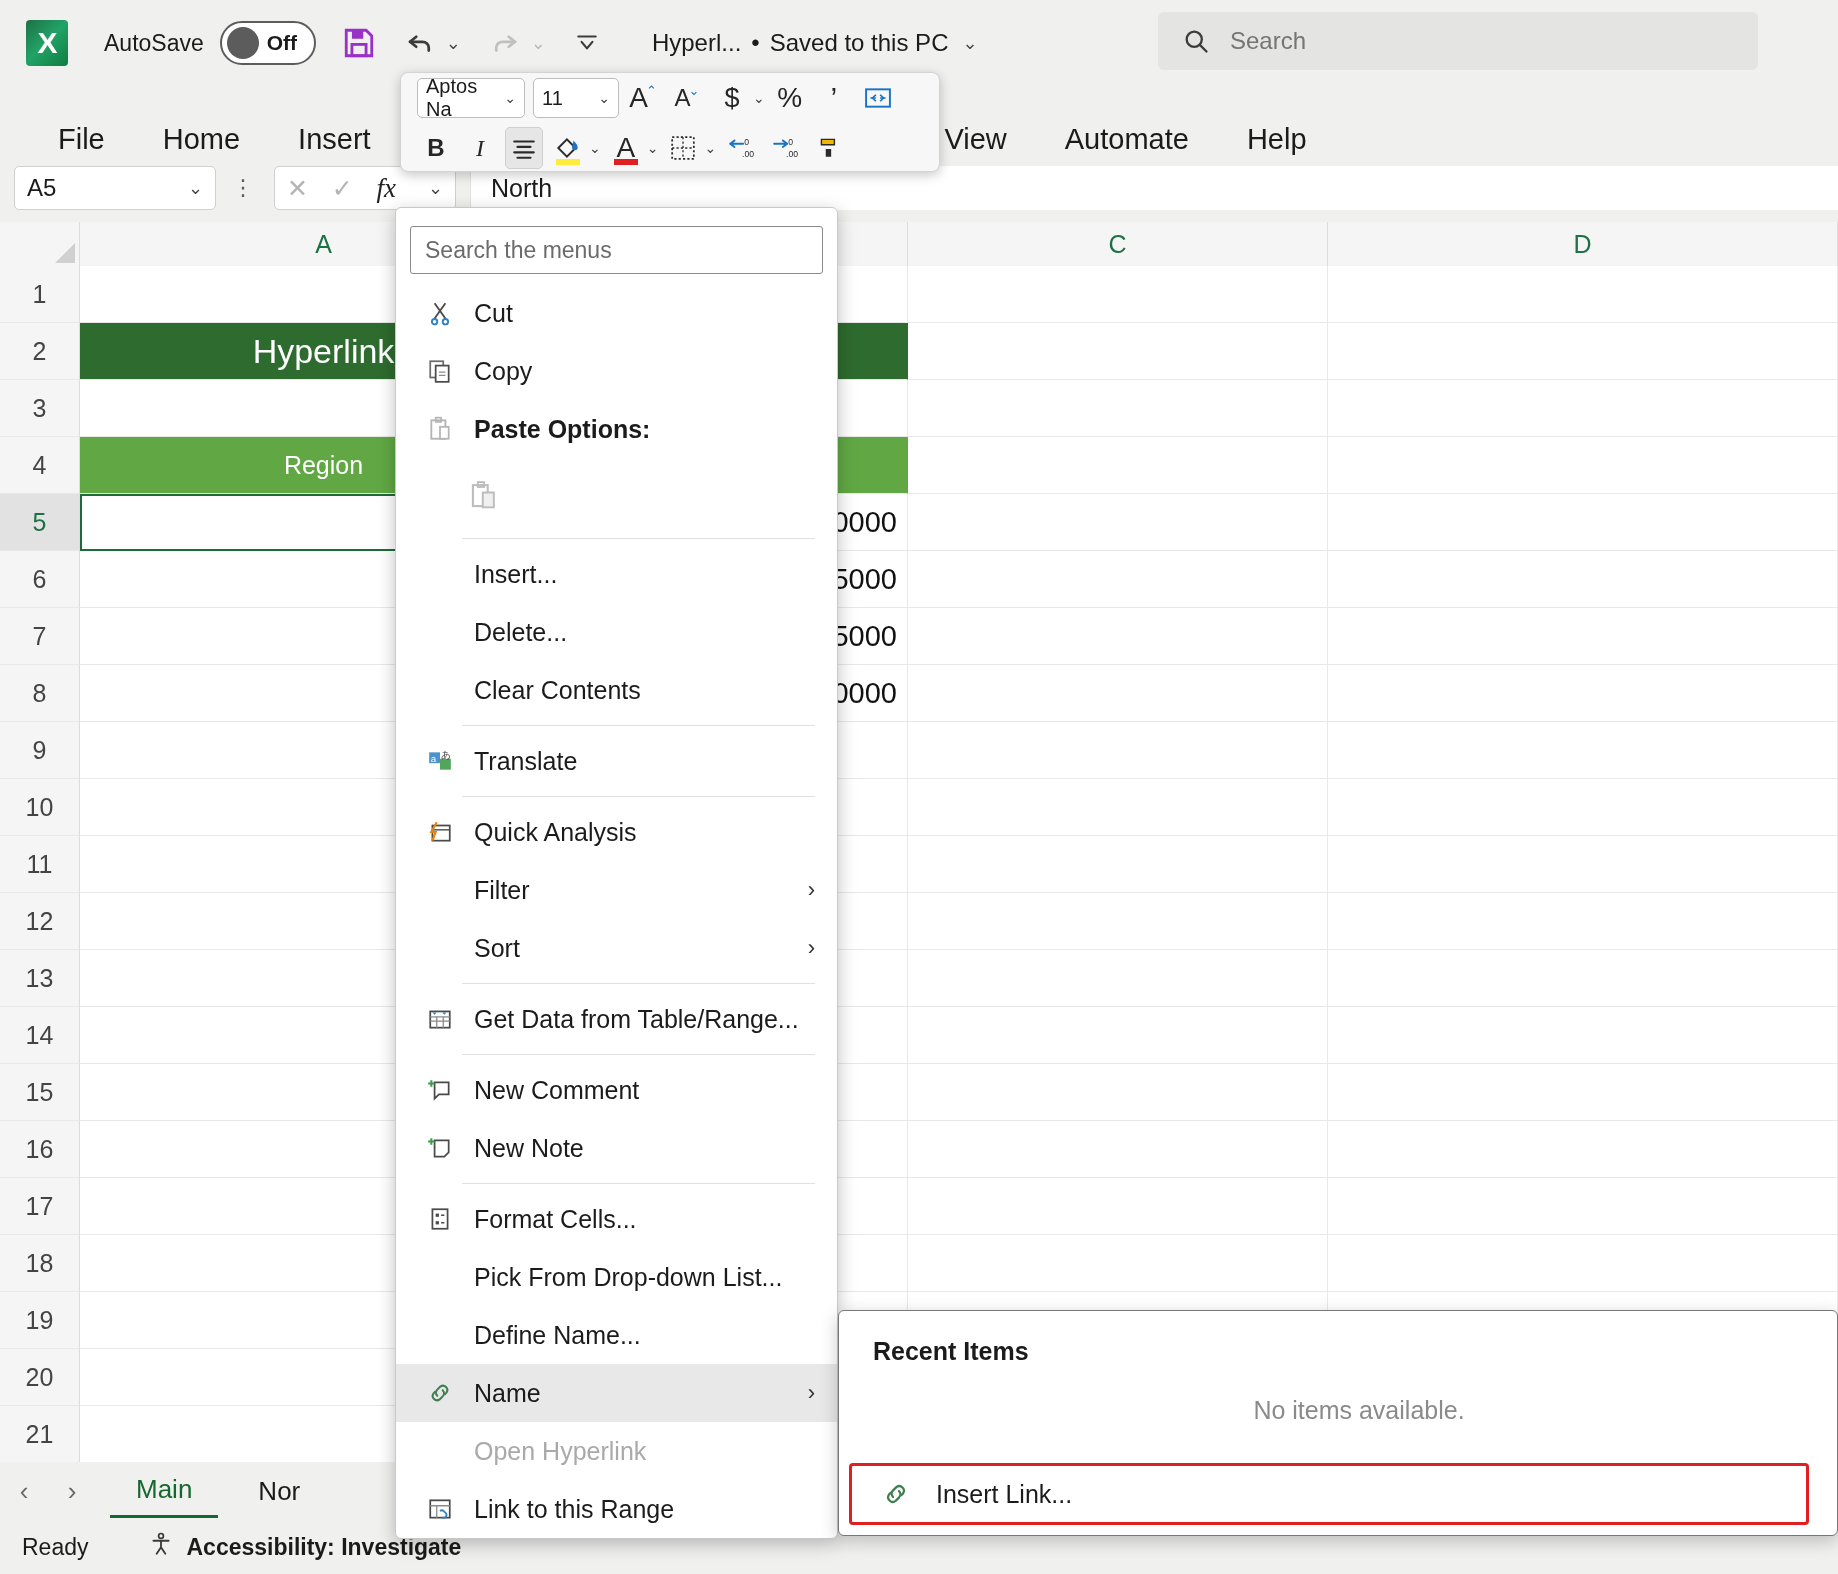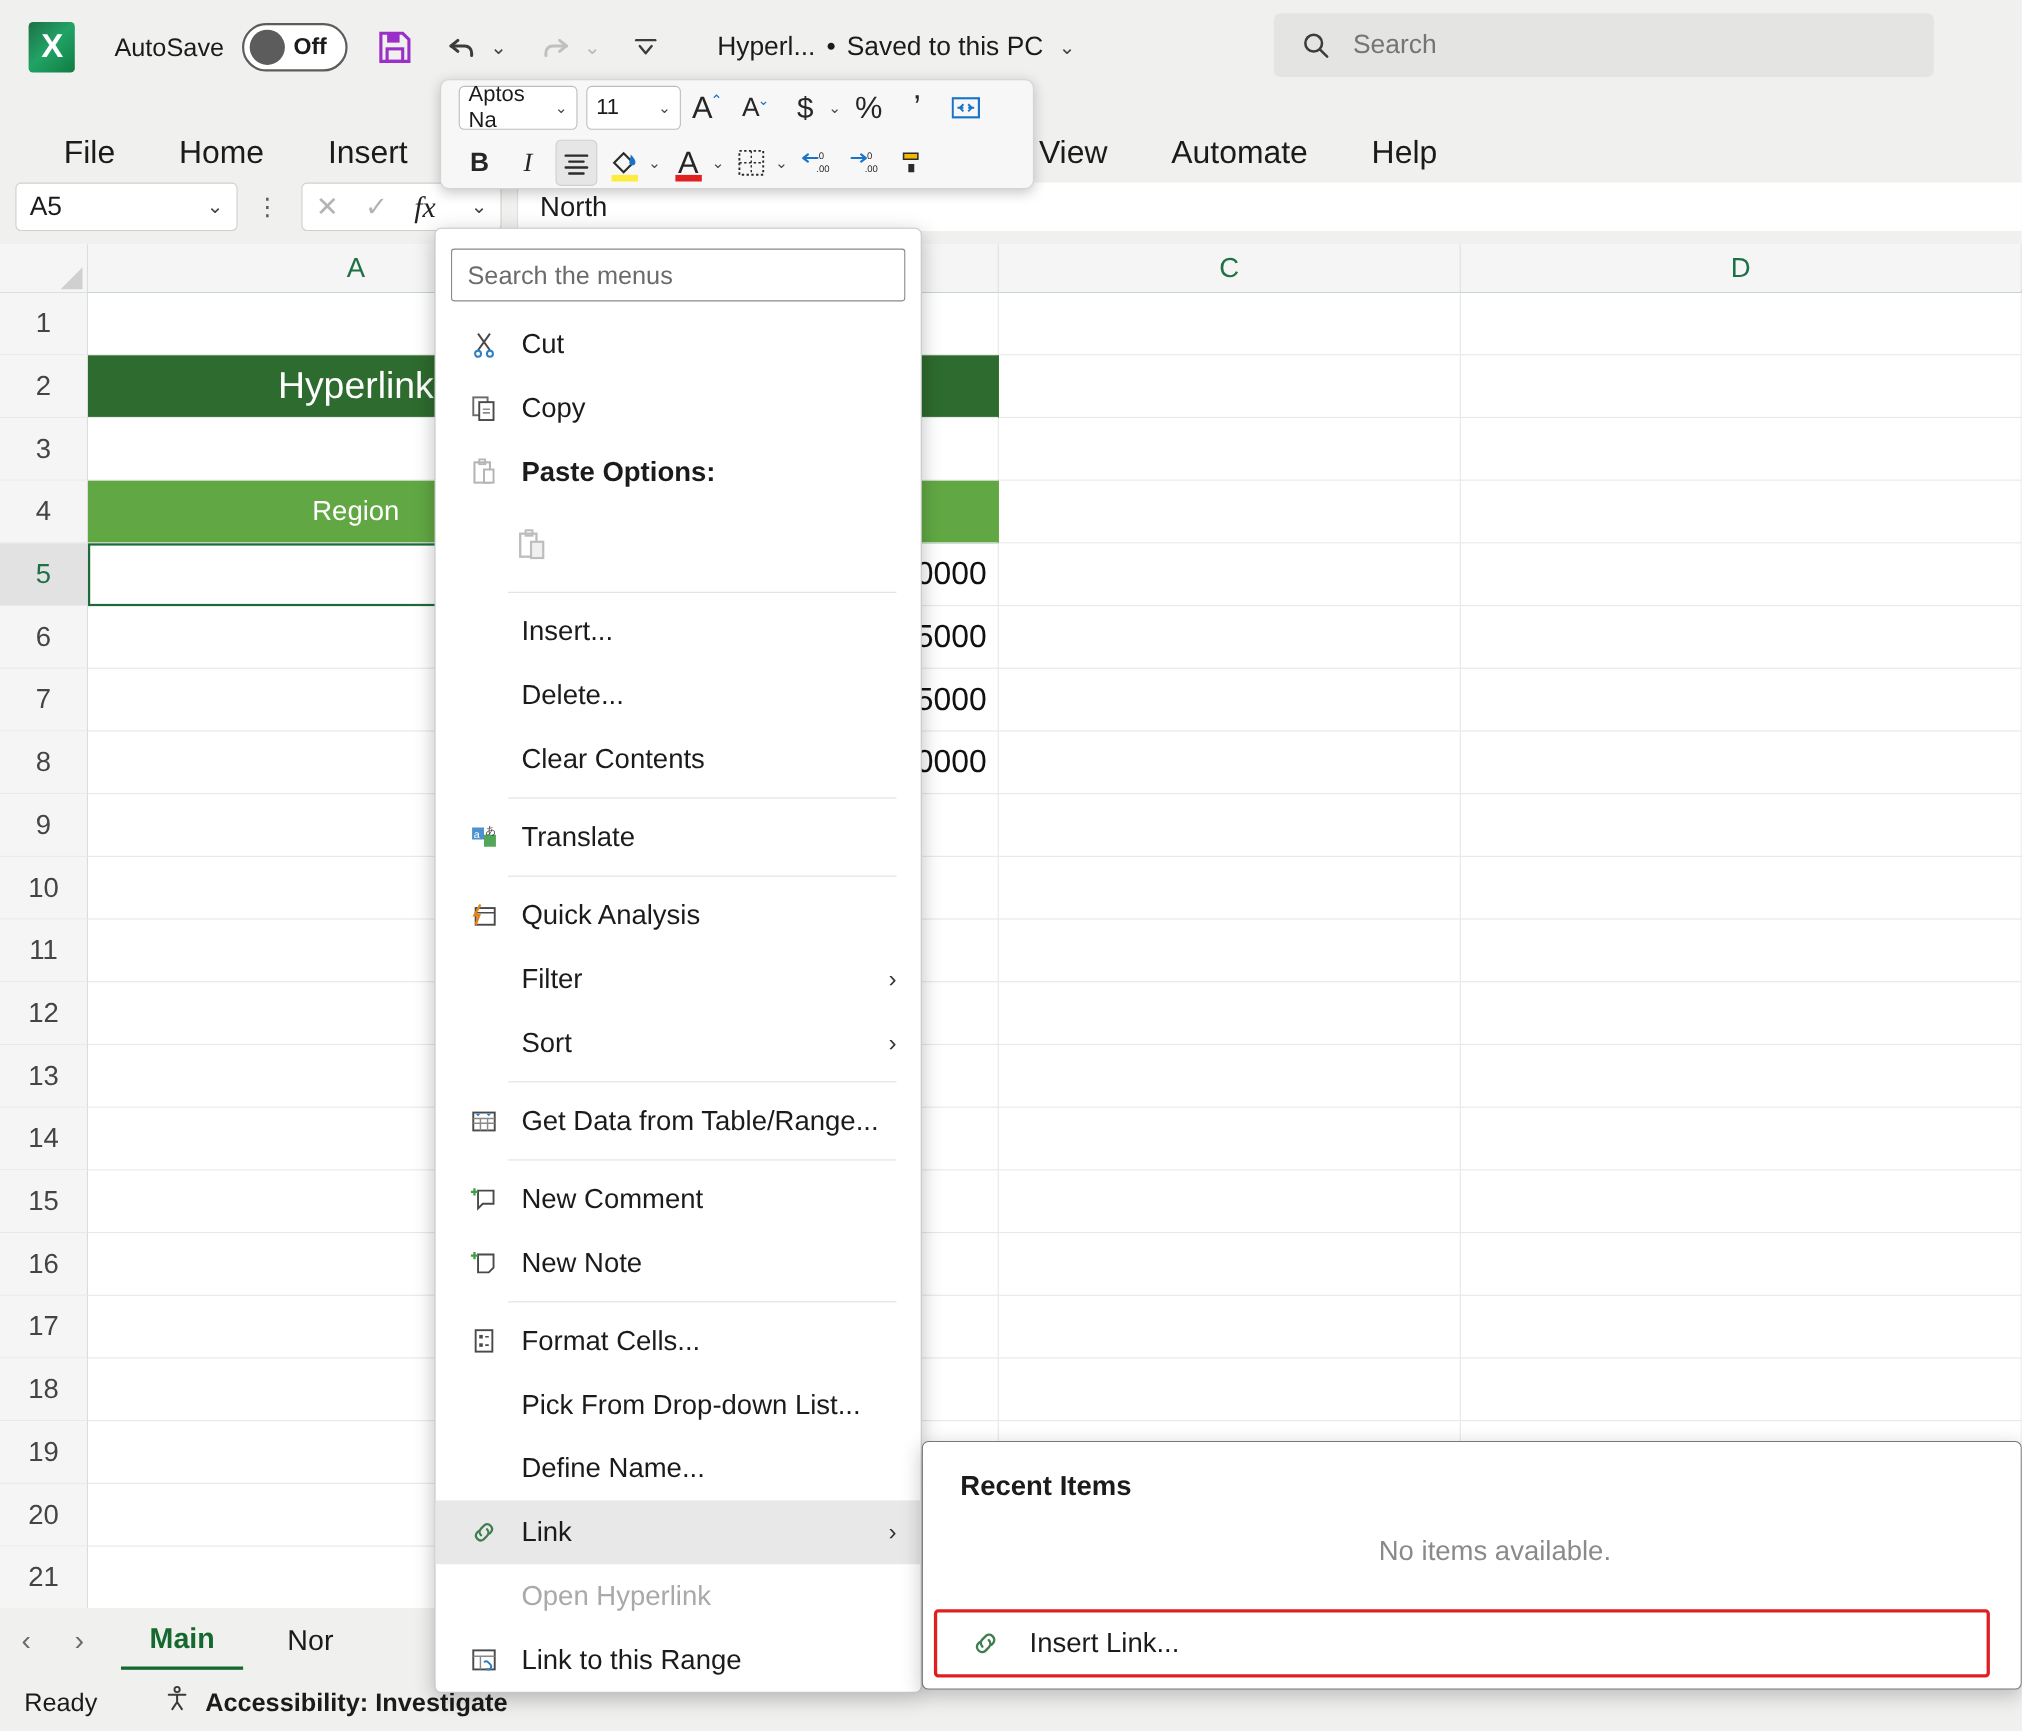--- a/index.html
+++ b/index.html
@@ -249,21 +249,21 @@
 
   
   .sheetbar {
     position: absolute; left: 0; top: 1462px; width: 1838px; height: 58px;
     background: #f0f0ef; display: flex; align-items: center;
   }
   .nav-arrow { width: 48px; text-align: center; font-size: 26px; color: #6a6a6a; }
   .sheet-tab {
     font-size: 26px; color: #1b1b1b; padding: 10px 26px; margin-left: 14px;
   }
-  .sheet-tab.active { font-weight: bold; color: #15692f; border-bottom: 3px solid #15692f; }
+  .sheet-tab.active { font-weight: normal; color: #15692f; border-bottom: 3px solid #15692f; }
   .statusbar {
     position: absolute; left: 0; top: 1520px; width: 1838px; height: 54px;
     background: #f0f0ef; display: flex; align-items: center;
     font-size: 23px; color: #1b1b1b;
   }
   .statusbar .ready { margin-left: 22px; }
   .statusbar .acc { margin-left: 60px; display: flex; align-items: center; font-weight: bold;}
   .acc-ico { margin-right: 12px; }
 </style>
 </head>
@@ -776,21 +776,21 @@
       <span class="ctx-lbl">Define Name...</span>
     </div>
 
     <div class="ctx-item hl">
       <span class="ctx-ico">
         <svg width="26" height="26" viewBox="0 0 24 24">
           <path d="M9.5 14.5 a4 4 0 0 1 0 -5.6 l2.8 -2.8 a4 4 0 0 1 5.6 5.6 l-1.4 1.4" fill="none" stroke="#3f7f4f" stroke-width="1.9" stroke-linecap="round"></path>
           <path d="M14.5 9.5 a4 4 0 0 1 0 5.6 l-2.8 2.8 a4 4 0 0 1 -5.6 -5.6 l1.4 -1.4" fill="none" stroke="#3f7f4f" stroke-width="1.9" stroke-linecap="round"></path>
         </svg>
       </span>
-      <span class="ctx-lbl">Link</span>
+      <span class="ctx-lbl">Name</span>
       <span class="ctx-arrow">›</span>
     </div>
 
     <div class="ctx-item disabled">
       <span class="ctx-ico"></span>
       <span class="ctx-lbl">Open Hyperlink</span>
     </div>
 
     <div class="ctx-item">
       <span class="ctx-ico">

